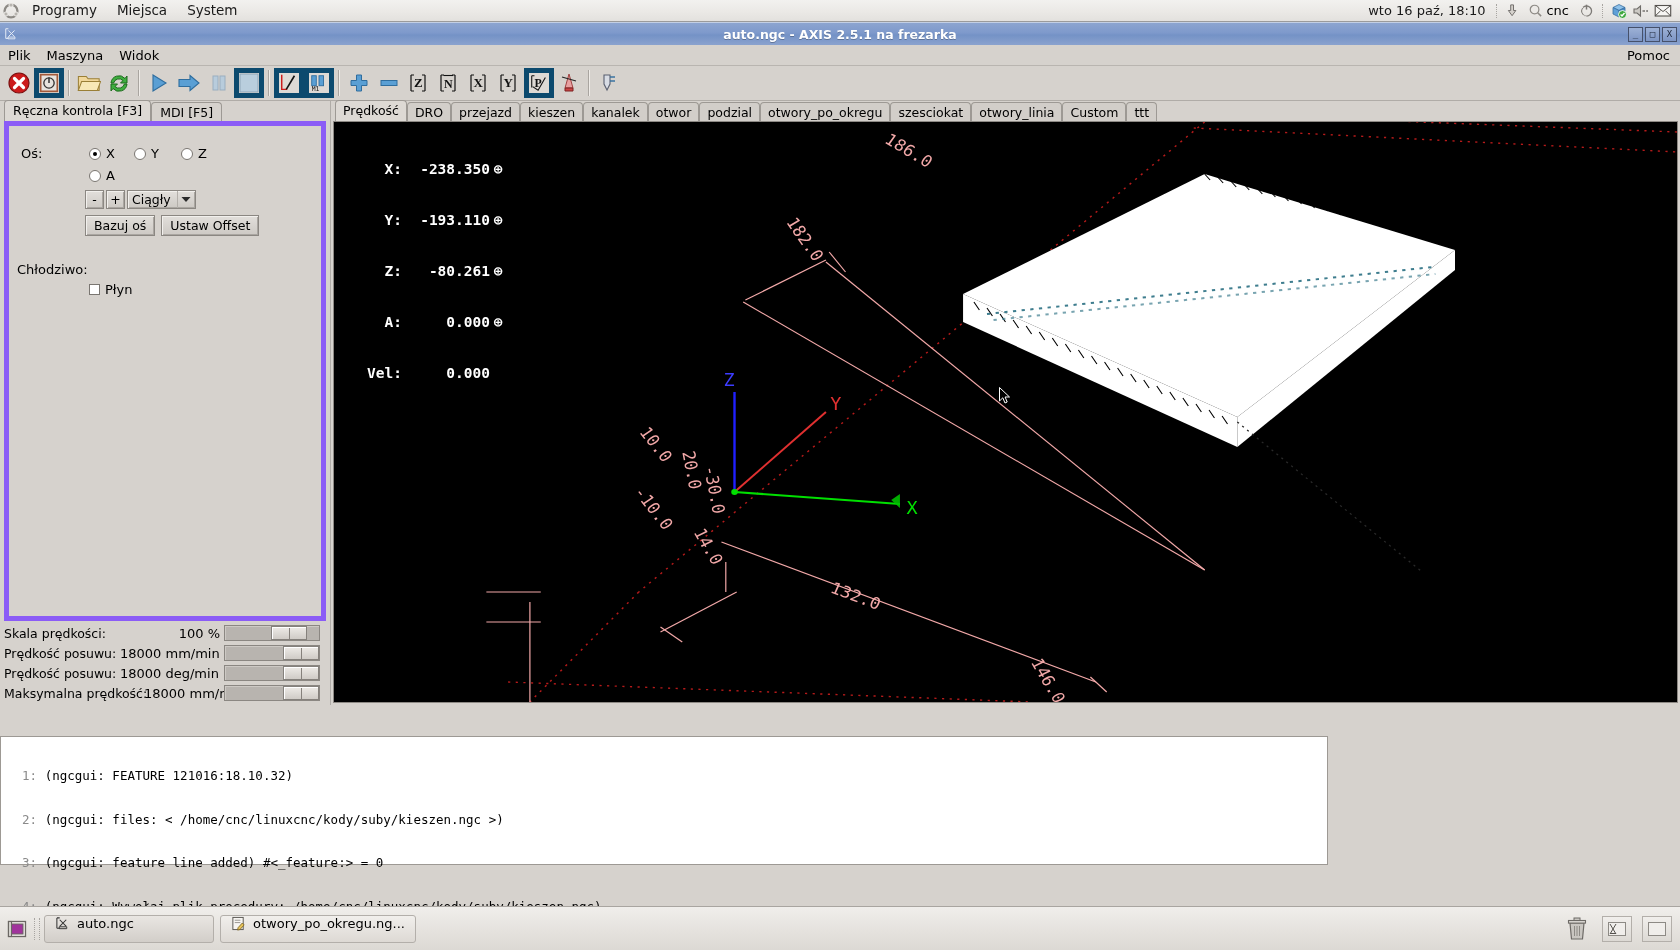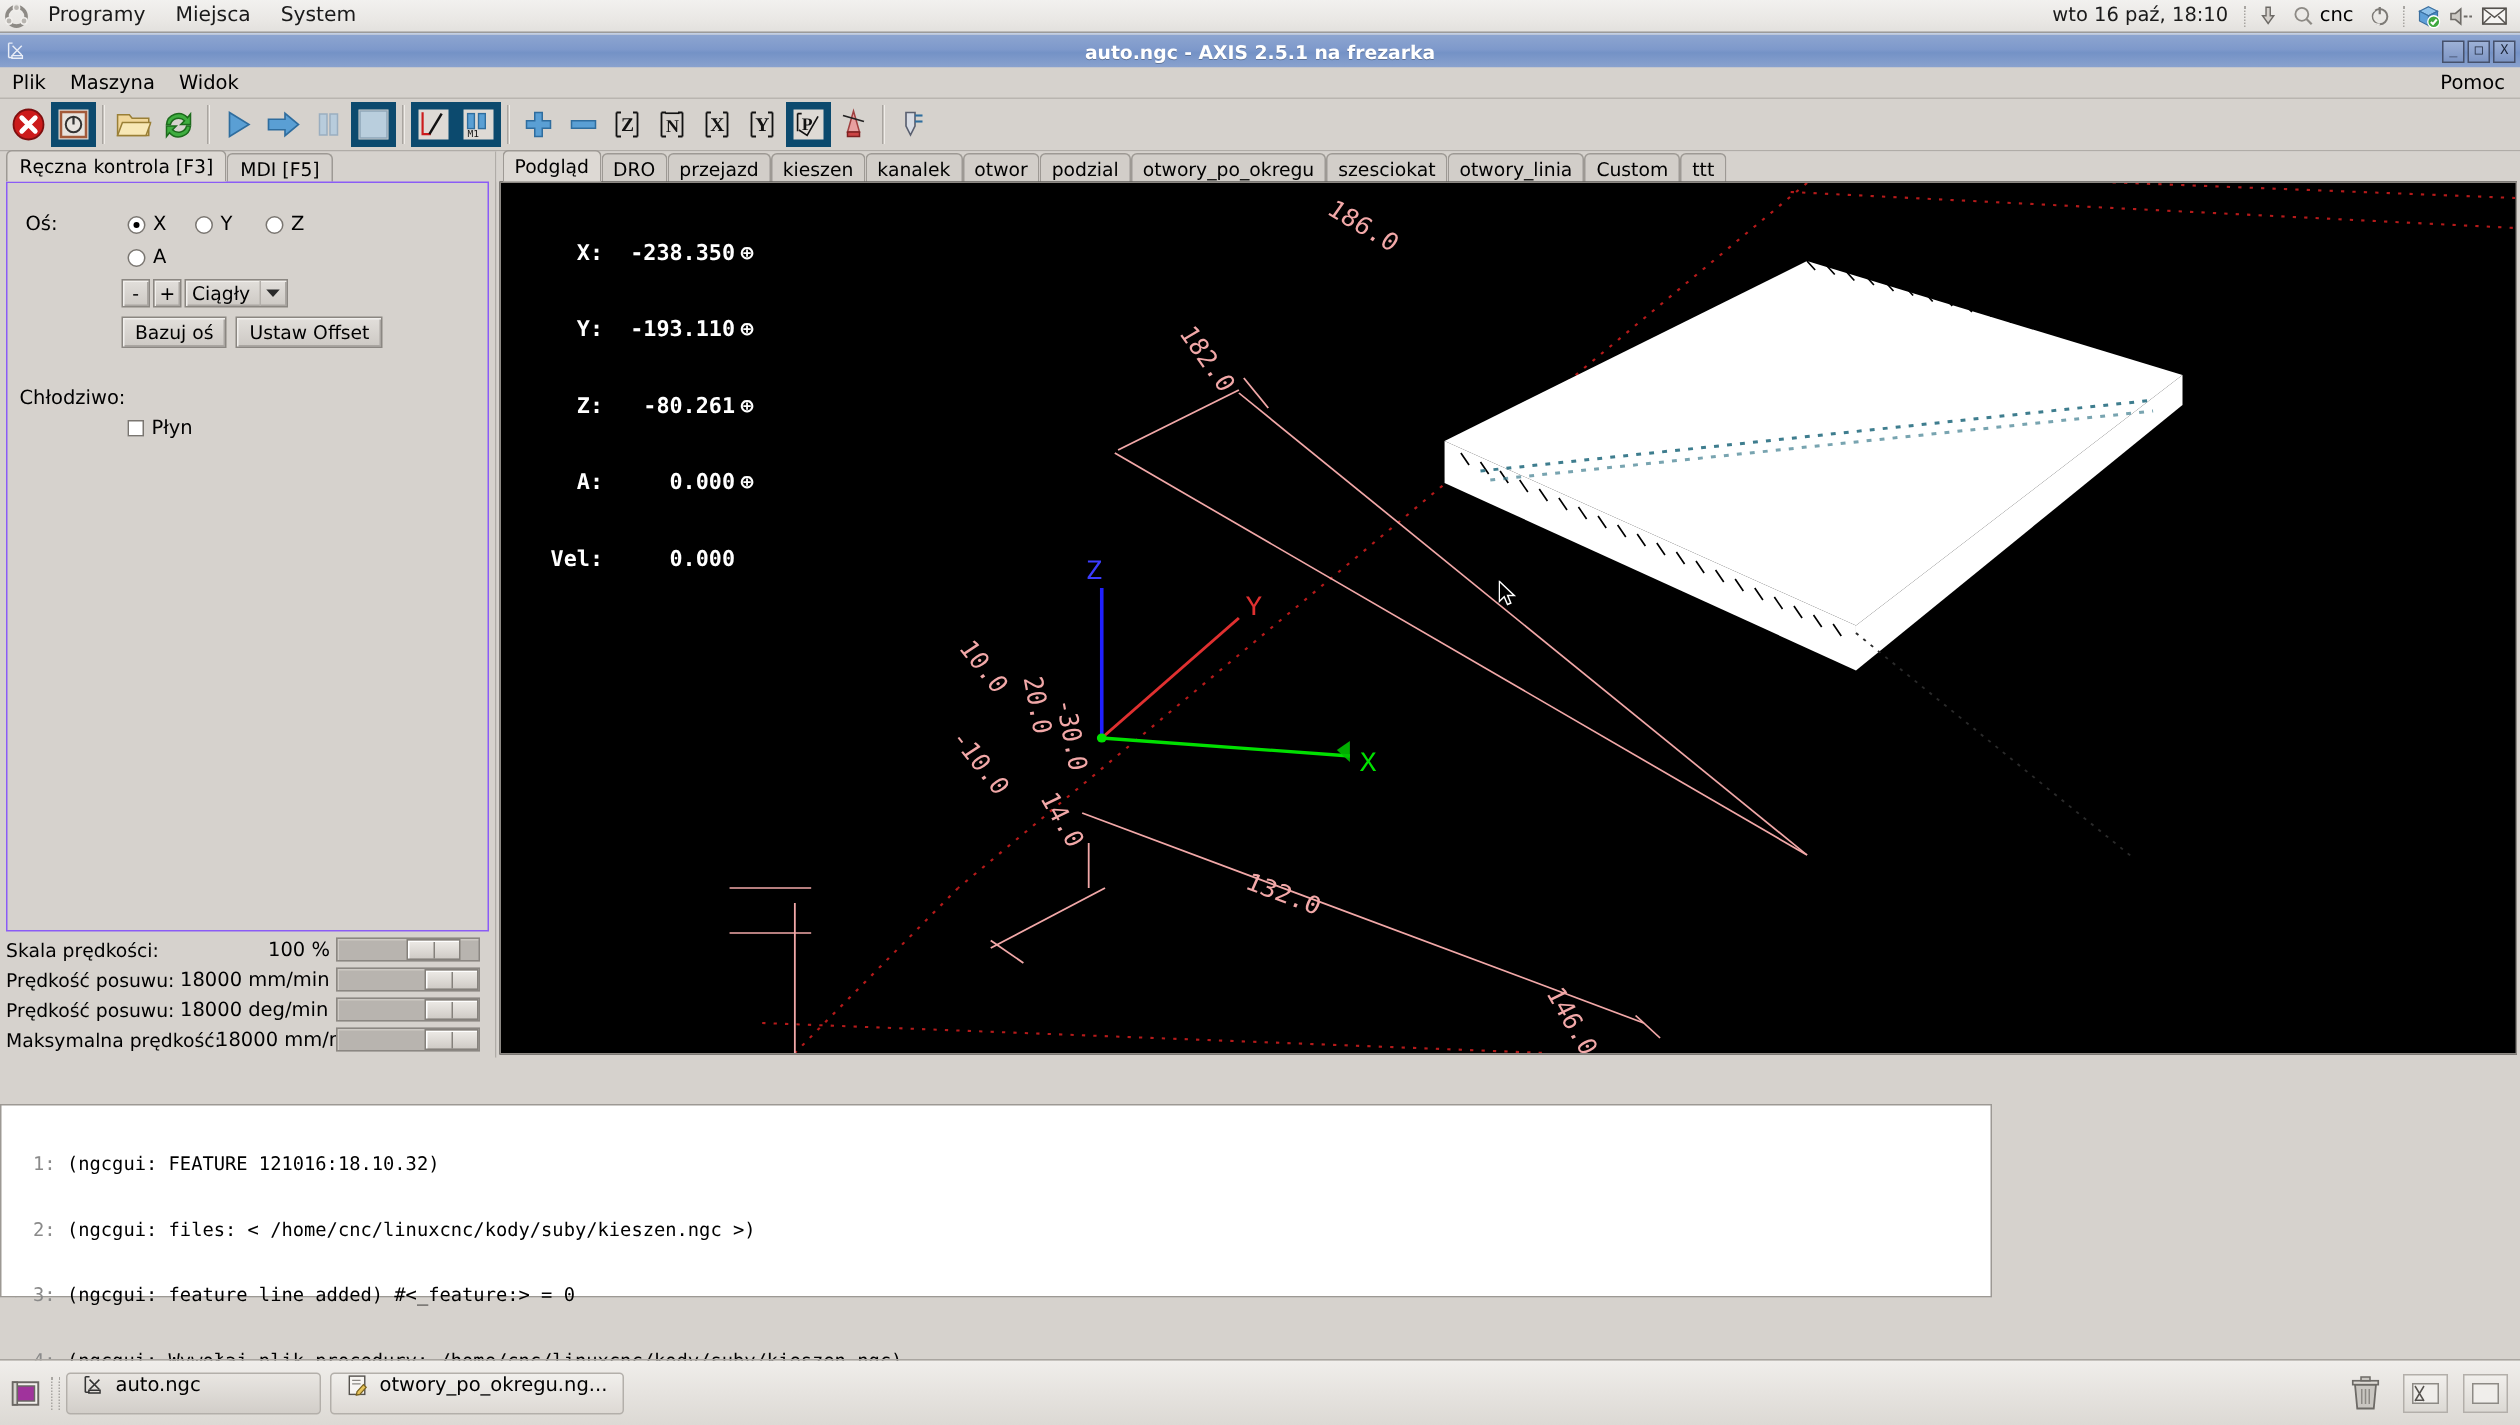--- a/index.html
+++ b/index.html
@@ -89,21 +89,21 @@
   }
   
   #lp-tabs { height: 20px; position: relative; padding-left: 4px; display: flex; align-items: flex-end; }
   .lp-tab {
     font-size: 12.5px; padding: 2px 8px 2px 8px; background: #d6d2cd;
     border: 1px solid #9d9994; border-bottom: none;
     border-radius: 4px 4px 0 0; position: relative; top: 1px;
   }
   .lp-tab.active { background: #ddd9d4; font-weight: normal; z-index: 2; top: 0px; padding-bottom: 3px; }
   #lp-frame {
-    flex: 1; border: 1px solid #8b5cf6; margin: 0 4px 0 4px; background: #d6d2cd;
+    flex: 1; border: 5px solid #8b5cf6; margin: 0 4px 0 4px; background: #d6d2cd;
     position: relative; margin-bottom: 2px;
   }
   .form-row { display: flex; align-items: center; }
   .lbl { font-size: 13px; }
   .radio {
     width: 12px; height: 12px; border-radius: 50%;
     border: 1px solid #7a7671; background: #ffffff;
     display: inline-block; position: relative; margin-right: 5px;
   }
   .radio.on::after {
@@ -535,21 +535,21 @@
           <span class="slide-val" style="width:80px;">18000 mm/min</span>
           <div class="slider" style="width:96px;">
             <div class="thumb" style="left:58px;"></div>
           </div>
         </div>
       </div>
     </div>
 
     <div id="right-pane">
       <div id="rp-tabs">
-        <div class="rp-tab active">Podgląd</div>
+        <div class="rp-tab active">Prędkość</div>
         <div class="rp-tab">DRO</div>
         <div class="rp-tab">przejazd</div>
         <div class="rp-tab">kieszen</div>
         <div class="rp-tab">kanalek</div>
         <div class="rp-tab">otwor</div>
         <div class="rp-tab">podzial</div>
         <div class="rp-tab">otwory_po_okregu</div>
         <div class="rp-tab">szesciokat</div>
         <div class="rp-tab">otwory_linia</div>
         <div class="rp-tab">Custom</div>

